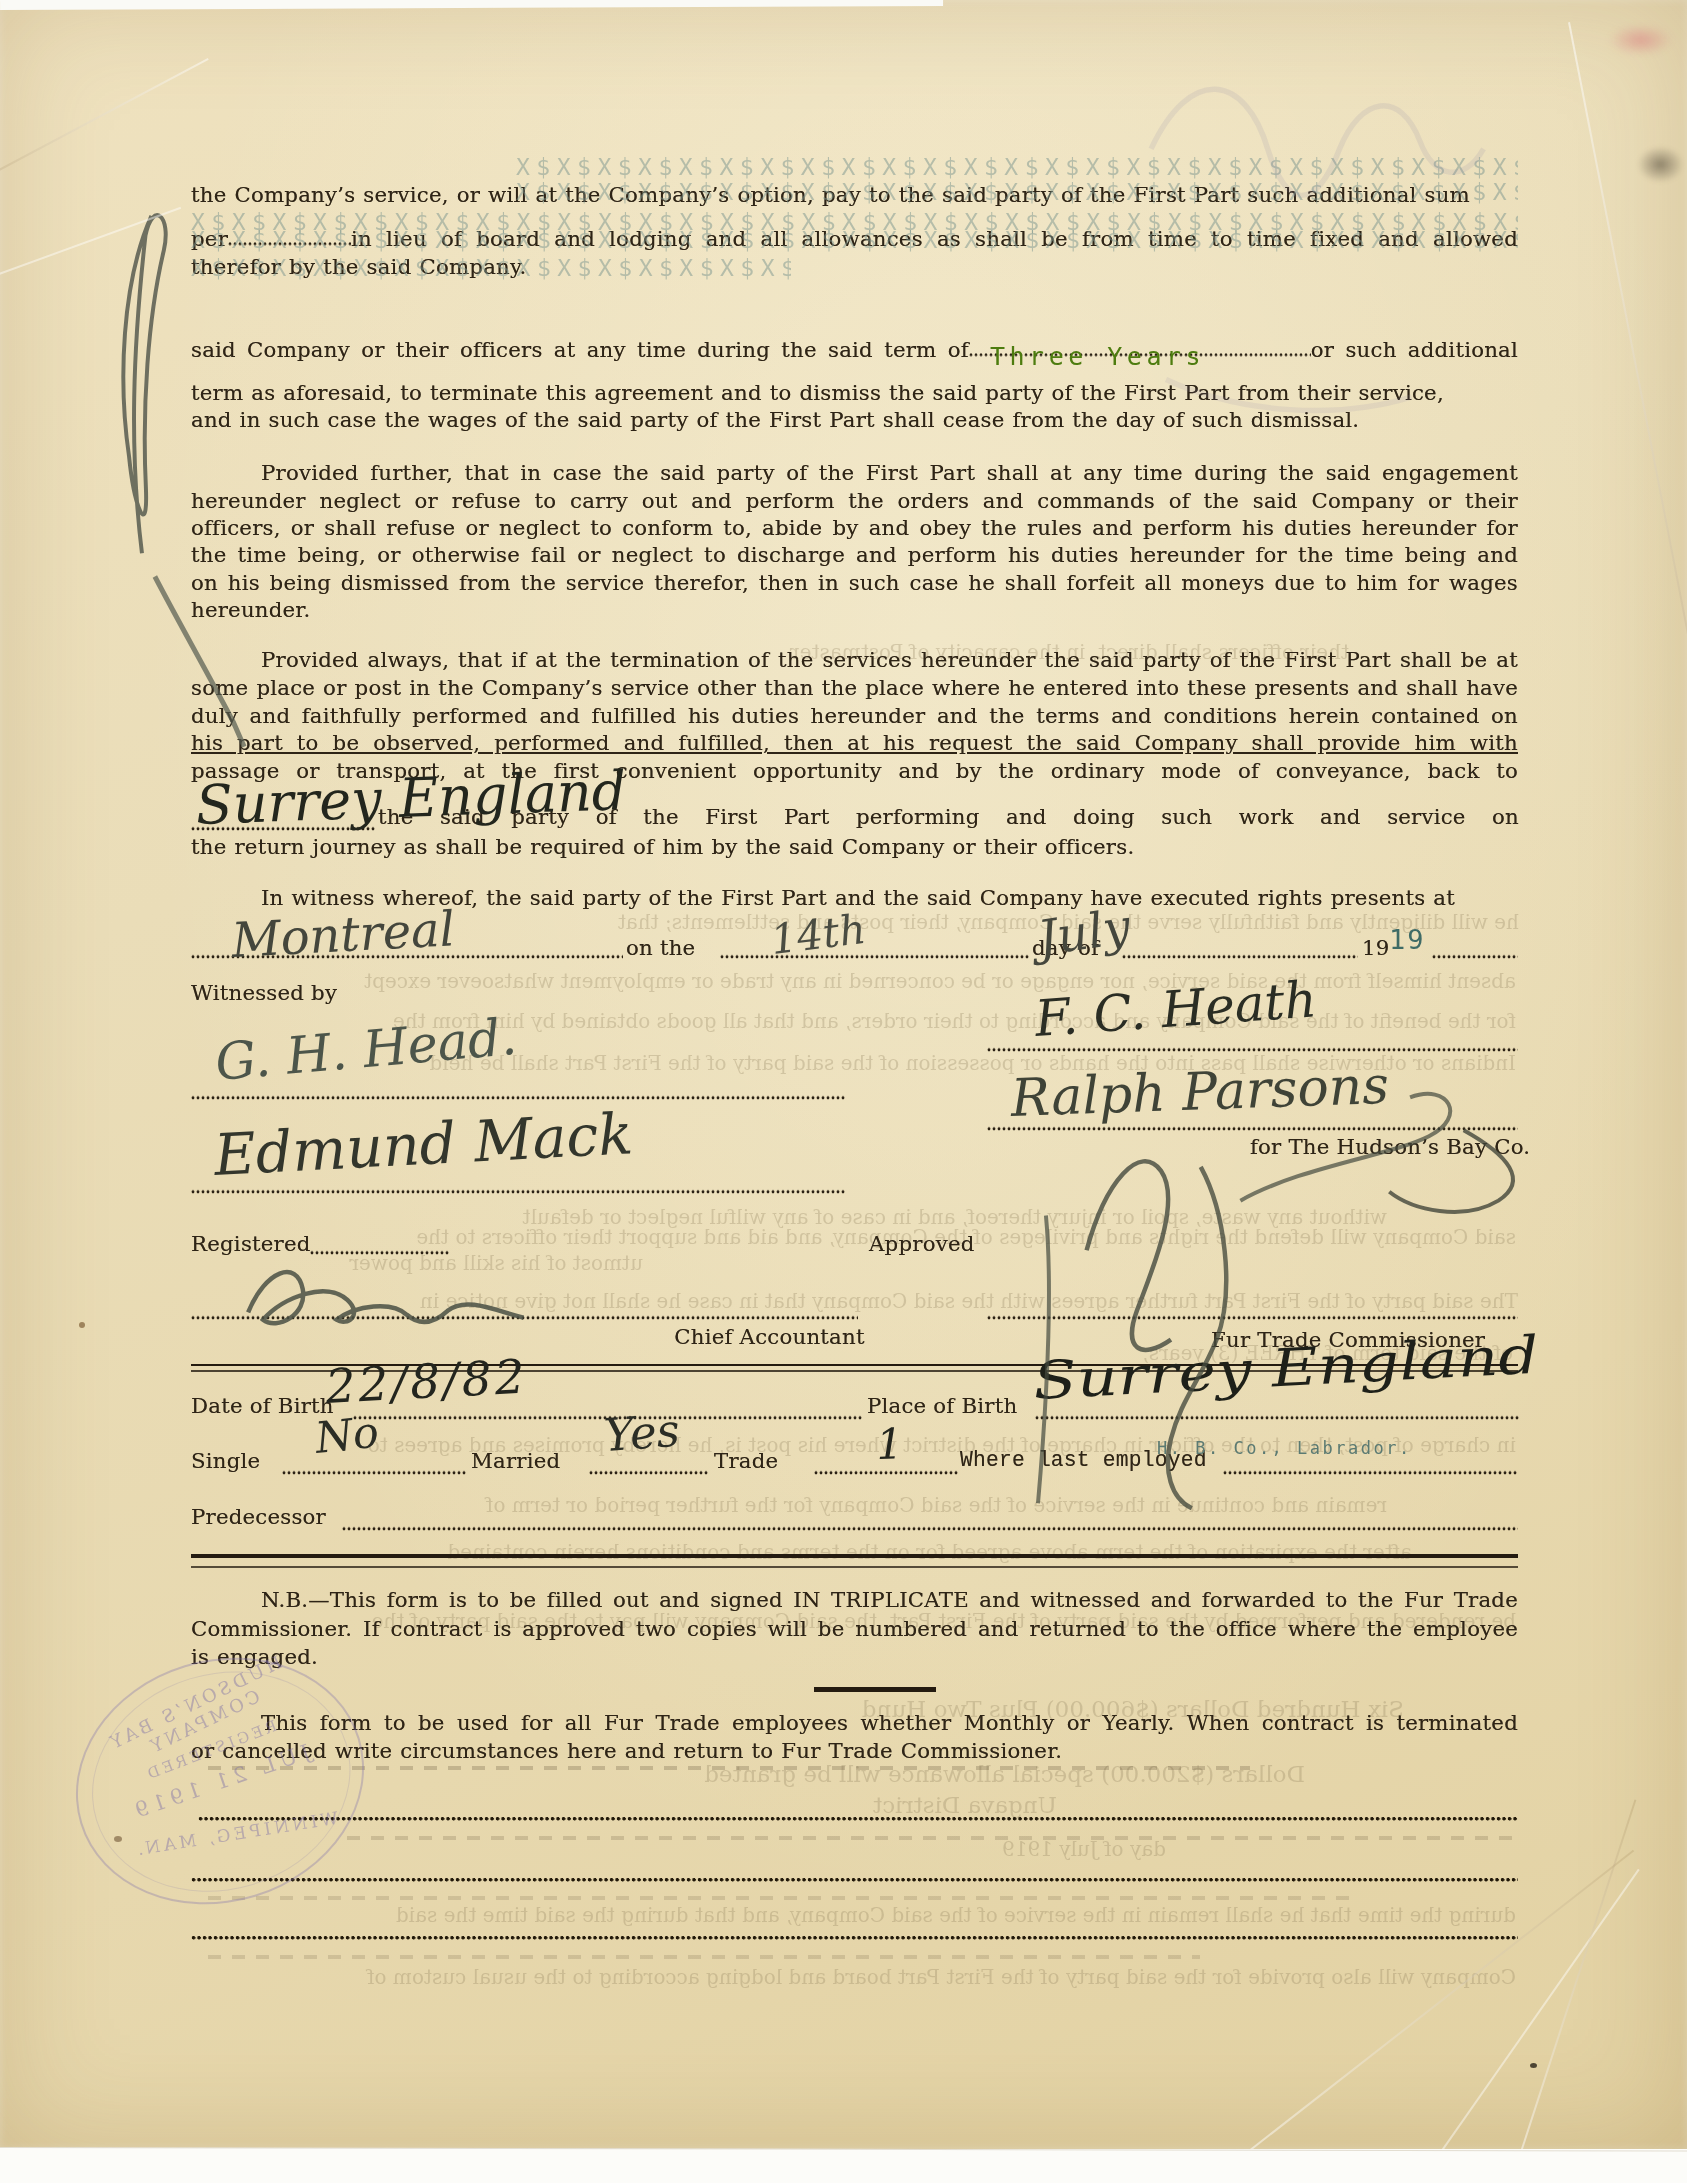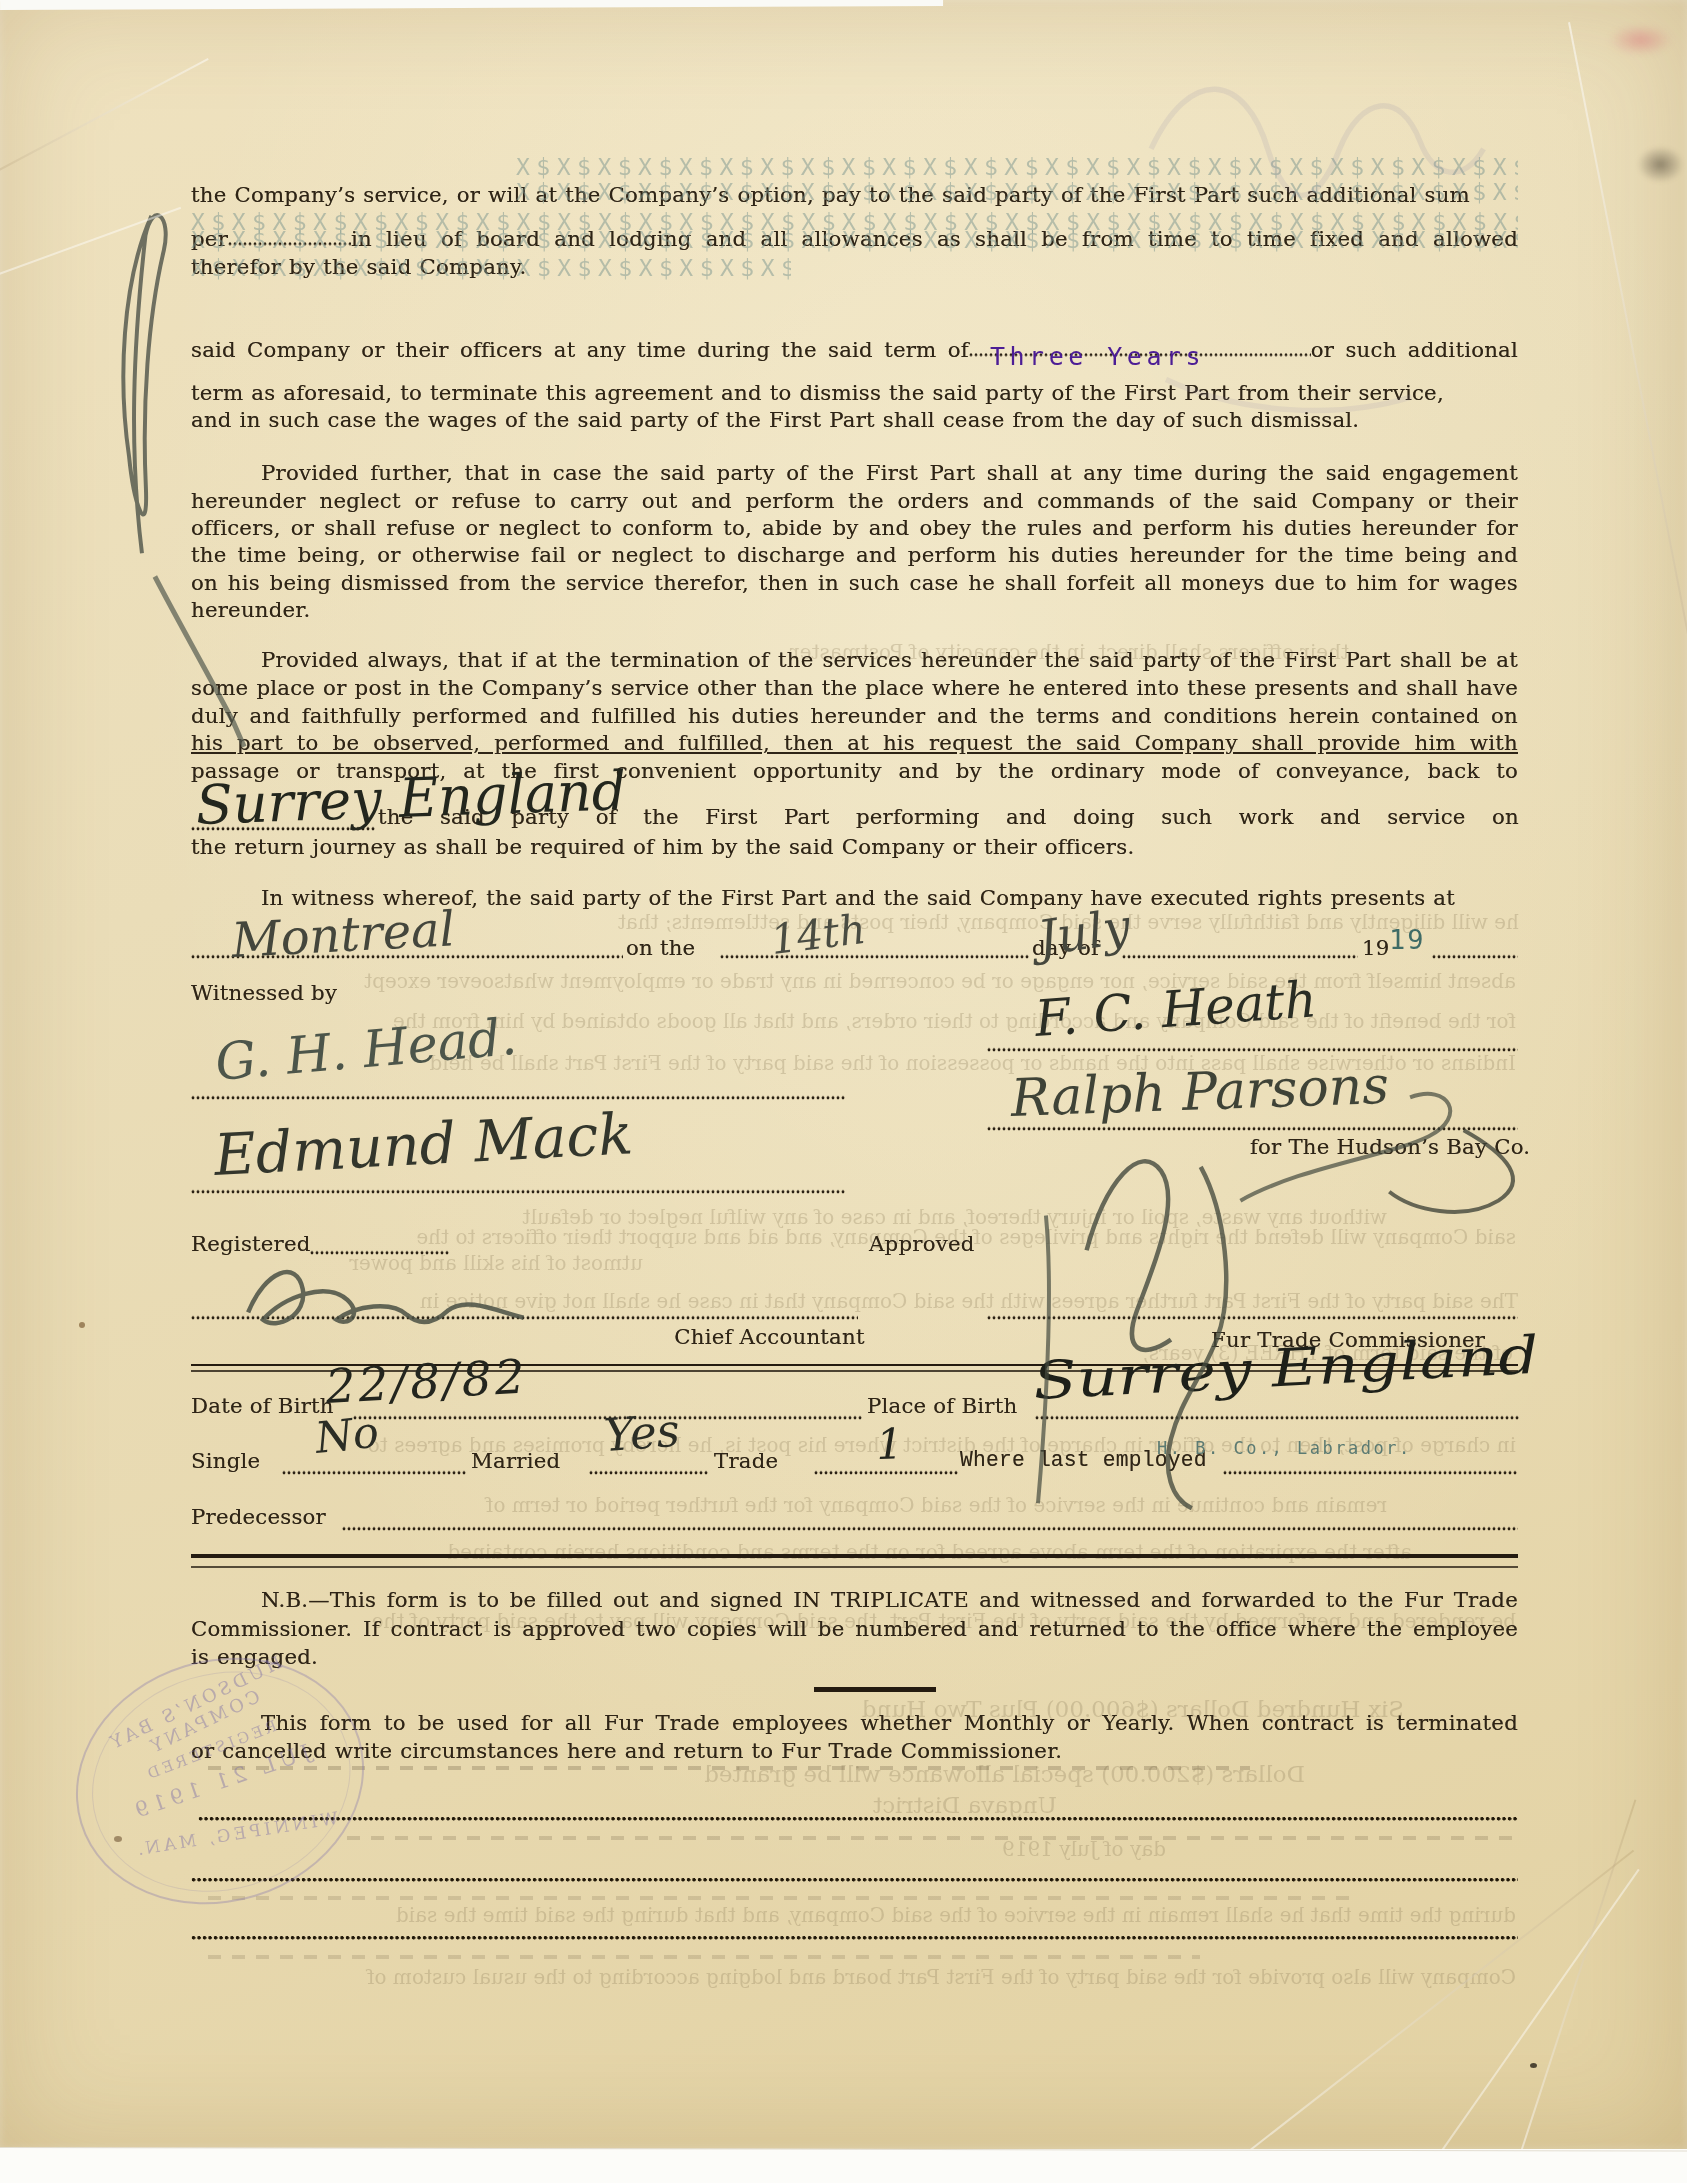--- a/index.html
+++ b/index.html
@@ -26,21 +26,21 @@
   .dl{position:absolute;height:6.5px;background-image:radial-gradient(circle at 2px 3.5px,#2b2114 1.3px,rgba(0,0,0,0) 1.7px);
       background-size:5px 6.5px;background-repeat:repeat-x;}
   .dl2{position:absolute;height:7.4px;background-image:radial-gradient(circle at 2.5px 4px,#211809 1.6px,rgba(0,0,0,0) 2.1px);
       background-size:5.5px 7.4px;background-repeat:repeat-x;}
   .dots{display:inline-block;height:6.5px;background-image:radial-gradient(circle at 2px 3.5px,#2b2114 1.3px,rgba(0,0,0,0) 1.7px);
       background-size:5px 6.5px;background-repeat:repeat-x;transform:translateY(0.5px);}
   .dashf{position:absolute;height:3.5px;background:repeating-linear-gradient(90deg,rgba(86,70,44,.55) 0 13px,rgba(0,0,0,0) 13px 24px);opacity:.45;}
   .rule{position:absolute;background:#241b10;}
   
   .typed{position:absolute;font-family:"DejaVu Sans Mono","Liberation Mono",monospace;
-         color:#4c1d95;white-space:nowrap;}
+         color:#4d7c0f;white-space:nowrap;}
   
   .hw{position:absolute;font-family:"DejaVu Serif","Liberation Serif",serif;font-style:italic;
       color:#393d31;white-space:nowrap;transform-origin:left bottom;}
   .strike{position:absolute;font-family:"DejaVu Sans Mono","Liberation Mono",monospace;
           font-size:23px;letter-spacing:6.5px;color:#7c968f;opacity:.5;overflow:hidden;
           white-space:nowrap;height:28px;}
   .ghost{position:absolute;font-family:"DejaVu Serif","Liberation Serif",serif;color:#8a7a57;
          transform:scaleX(-1);opacity:.28;white-space:nowrap;overflow:hidden;}
   .stamp{position:absolute;left:74px;top:1660px;width:288px;height:238px;border:2.5px solid rgba(128,114,172,.34);
          border-radius:50%;transform:rotate(-17deg);}

